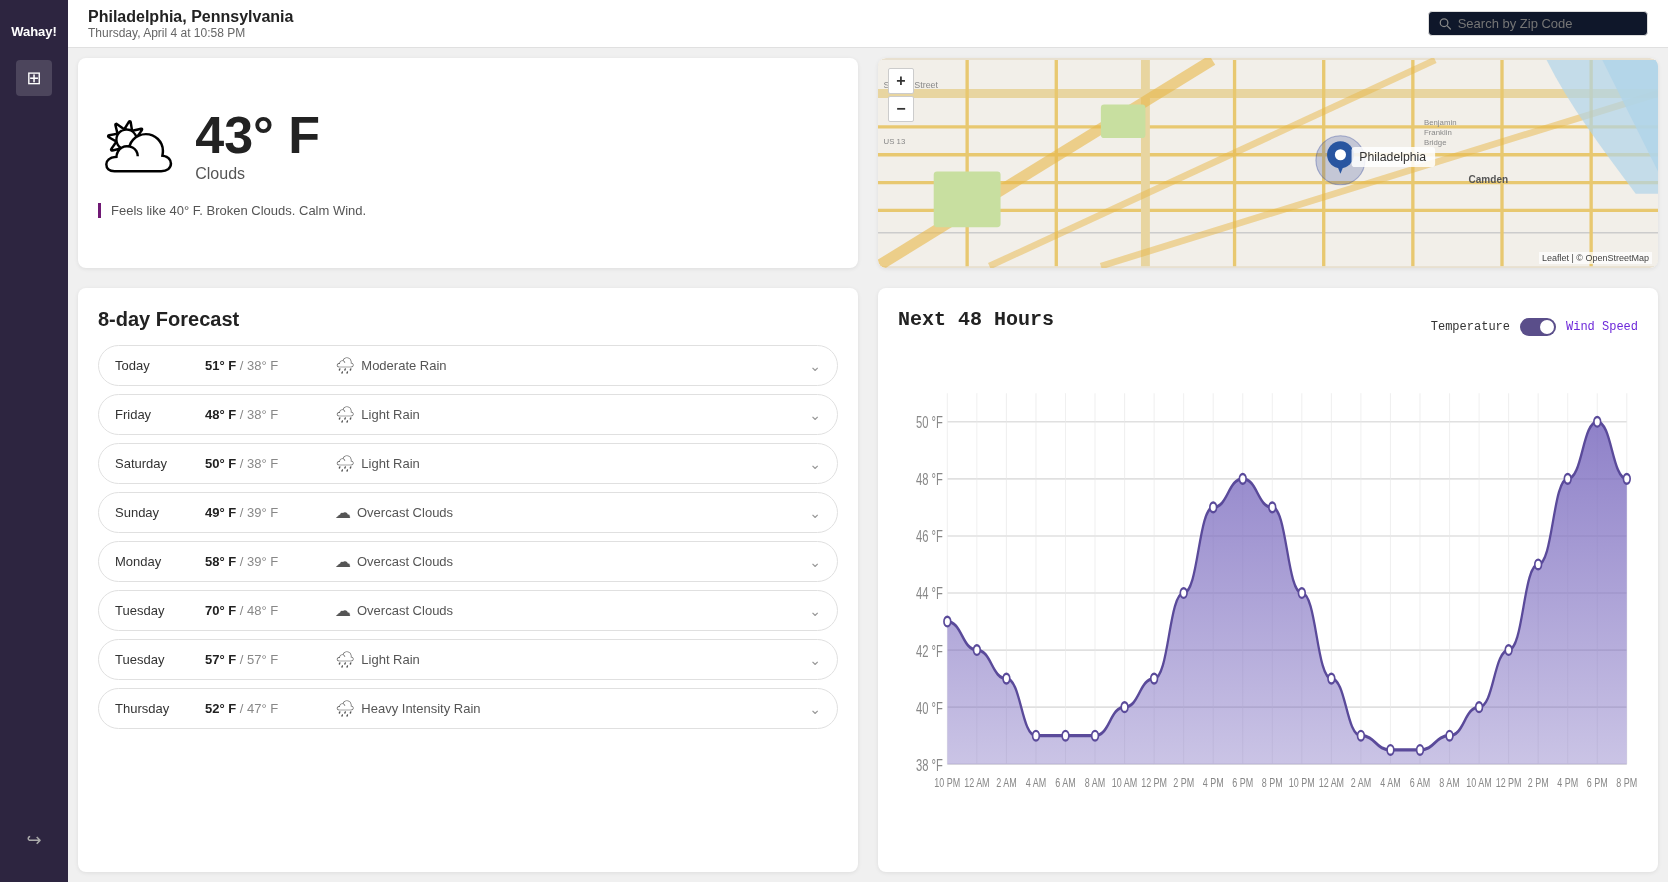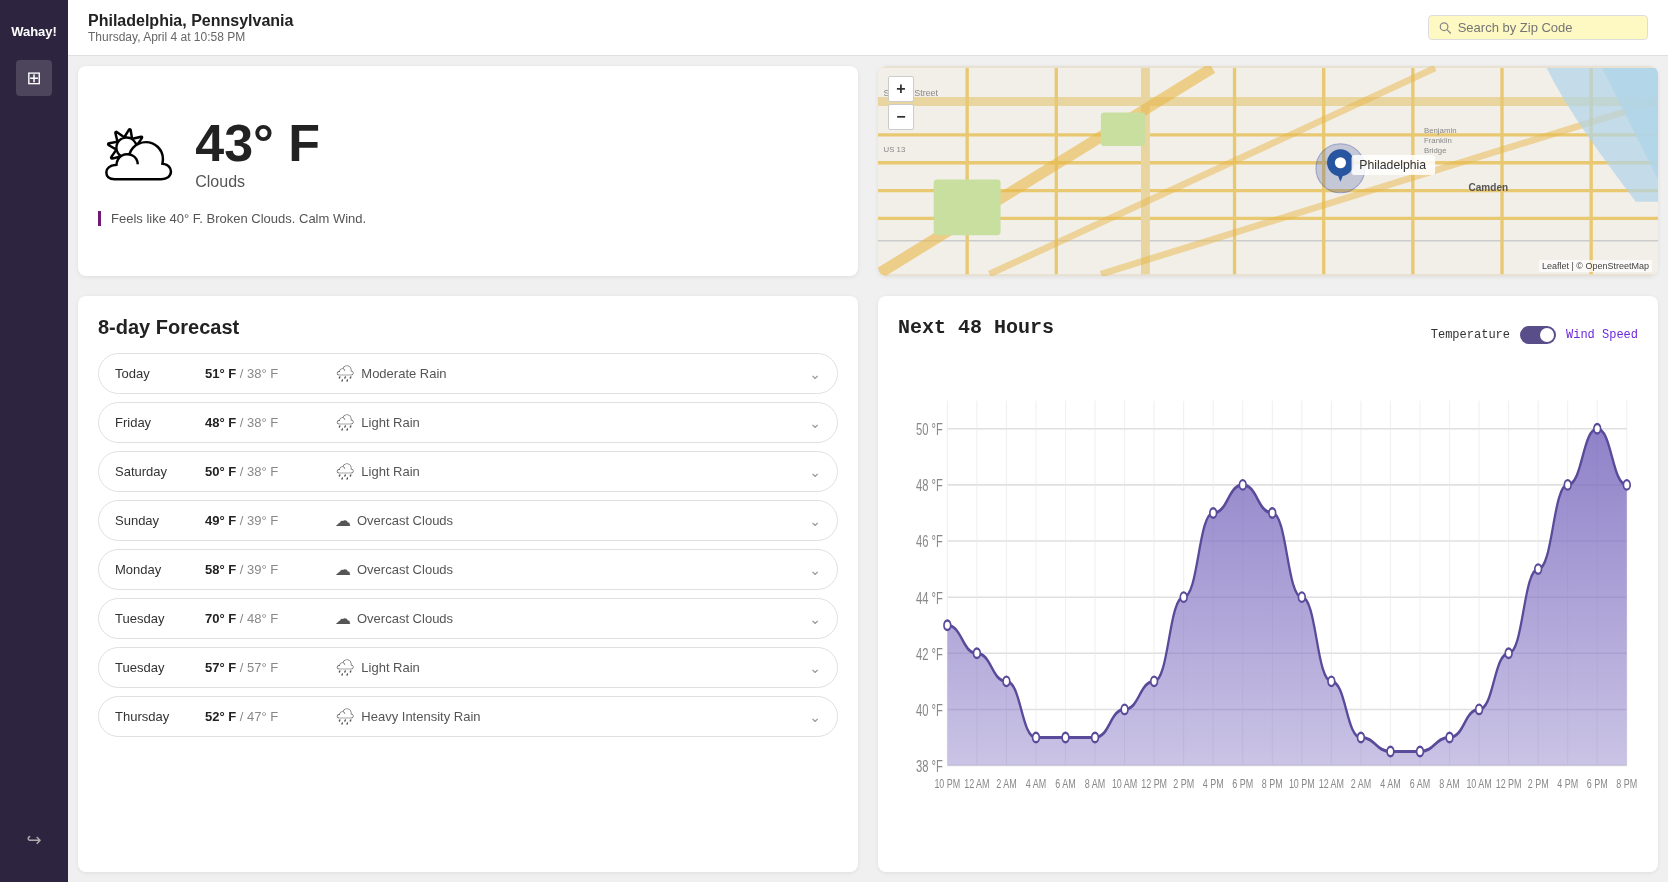--- a/index.html
+++ b/index.html
@@ -48,39 +48,39 @@
     #main {
       flex: 1;
       display: flex;
       flex-direction: column;
       overflow: hidden;
     }
 
     
     #header {
       background: white;
-      height: 56px;
+      height: 48px;
       display: flex;
       align-items: center;
       padding: 0 20px;
       border-bottom: 1px solid #e0e0e0;
       flex-shrink: 0;
     }
     .header-location { flex: 1; }
     .header-city { font-size: 16px; font-weight: 600; color: #222; }
     .header-date { font-size: 12px; color: #666; }
     .header-search {
       display: flex;
       align-items: center;
       gap: 6px;
       border: 1px solid #ddd;
       border-radius: 4px;
       padding: 4px 10px;
       width: 220px;
-      background: #fef9c3;
+      background: #0f172a;
     }
     .header-search input {
       border: none;
       background: transparent;
       outline: none;
       font-size: 13px;
       color: #888;
       width: 100%;
     }
 

